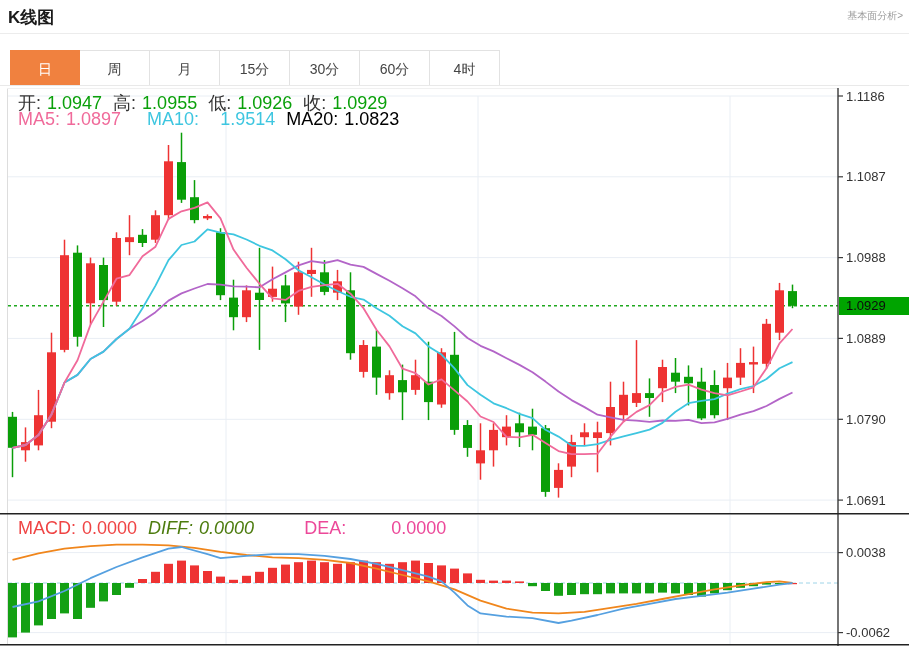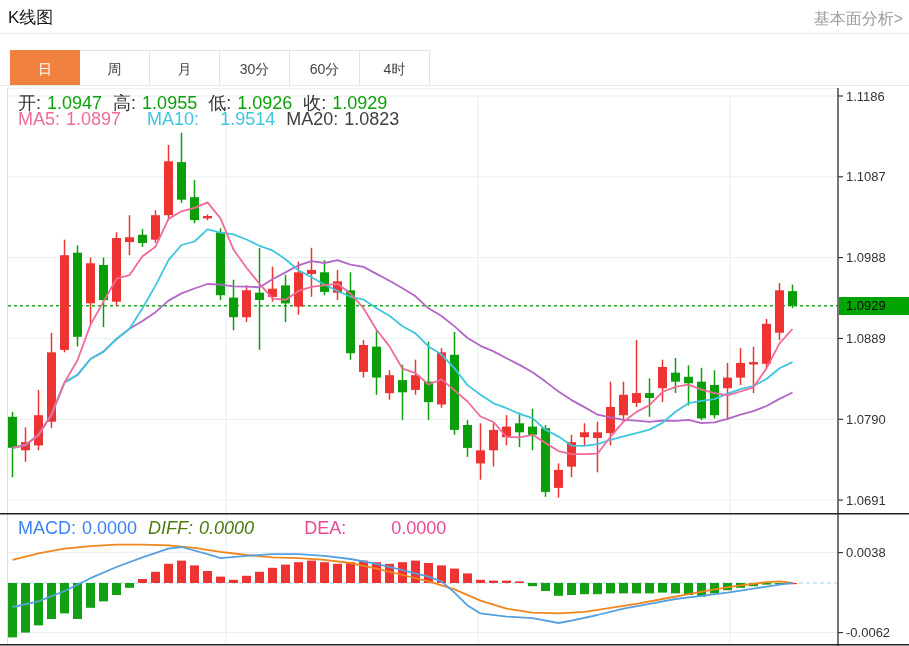--- a/index.html
+++ b/index.html
@@ -1,20 +1,20 @@
 <!DOCTYPE html>
 <html><head>
 <meta charset="utf-8">
 <style>
   html,body{margin:0;padding:0;background:#fff;width:909px;height:646px;overflow:hidden;
             font-family:"Liberation Sans","DejaVu Sans",sans-serif;}
   #stage{position:relative;width:909px;height:646px;background:#fff;}
   
-  #hdr-title{position:absolute;left:8px;top:6px;font-size:17px;font-weight:normal;color:#1a1a1a;}
-  #hdr-link{position:absolute;right:6px;top:9px;font-size:16px;color:#9b9b9b;cursor:pointer;}
+  #hdr-title{position:absolute;left:8px;top:6px;font-size:17px;font-weight:bold;color:#1a1a1a;}
+  #hdr-link{position:absolute;right:6px;top:9px;font-size:10px;color:#9b9b9b;cursor:pointer;}
   #hdr-divider{position:absolute;left:0;top:33px;width:909px;height:1px;background:#ececec;}
   
   #tabbar{position:absolute;left:10px;top:50px;display:flex;}
   .tab{width:70px;height:36px;line-height:36px;text-align:center;font-size:14px;color:#444;
        background:#fff;border:1px solid #e2e2e2;border-left:none;box-sizing:border-box;cursor:pointer;}
   .tab:first-child{border-left:1px solid #e2e2e2;}
   .tab.active{background:#f0813f;border-color:#f0813f;color:#fff;}
   #tabbar-line{position:absolute;left:0;top:85px;width:909px;height:1px;background:#e9e9e9;}
   
   #chart-left-border{position:absolute;left:7px;top:88px;width:1px;height:557px;background:#ddd;}
@@ -23,39 +23,40 @@
   #main-chart{top:88px;}
   #macd-chart{top:513px;}
   
   .info-row{position:absolute;font-size:18px;white-space:nowrap;}
   #ohlc-row{left:18px;top:91px;}
   #ma-row{left:18px;top:109px;}
   #macd-row{left:18px;top:518px;}
   .info-row span{margin-right:6px;}
   .lab{color:#333;}
   .val-green{color:#0aa00a;}
-  .ma5{color:#f06a9a;} .ma10{color:#3ec6e0;margin-left:15px;} .ma20{color:#404040;}
-  .macd-red{color:#3b82f6;} .diff-blue{color:#4d7c0f;font-style:italic;} .dea-orange{color:#ec4899;margin-left:39px;}
+  .ma5{color:#f06a9a;} .ma10{color:#3ec6e0;margin-left:15px;} .ma20{color:#000000;}
+  .macd-red{color:#ef4444;} .diff-blue{color:#4d7c0f;font-style:italic;} .dea-orange{color:#ec4899;margin-left:39px;}
   .gap{margin-right:16px;}
   
   #price-tag{position:absolute;left:839px;top:297px;width:70px;height:18px;background:#00a400;
              color:#0b0b0b;font-size:13px;line-height:18px;padding-left:7px;box-sizing:border-box;}
 </style>
 </head>
 <body>
 
 <div id="stage">
   <div id="hdr-title">K线图</div>
   <div id="hdr-link">基本面分析&gt;</div>
   <div id="hdr-divider"></div>
 
   <div id="tabbar">
       <div class="tab active">日</div>
       <div class="tab">周</div>
       <div class="tab">月</div>
+      <div class="tab">15分</div>
       <div class="tab">30分</div>
       <div class="tab">60分</div>
       <div class="tab">4时</div>
     </div>
   <div id="tabbar-line"></div>
 
   <div id="chart-left-border"></div>
   <div id="chart-top-border"></div>
 
   <svg id="main-chart" width="909" height="425">

